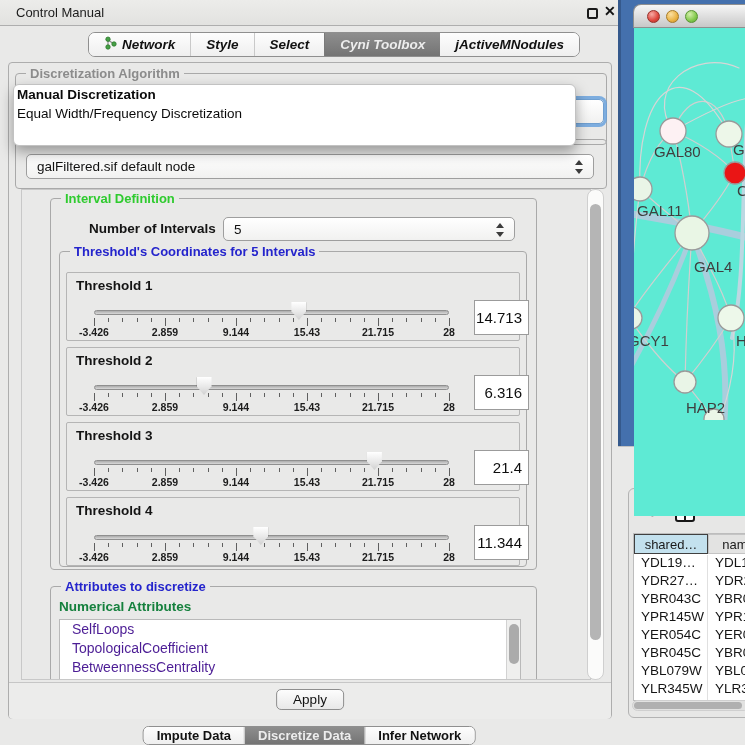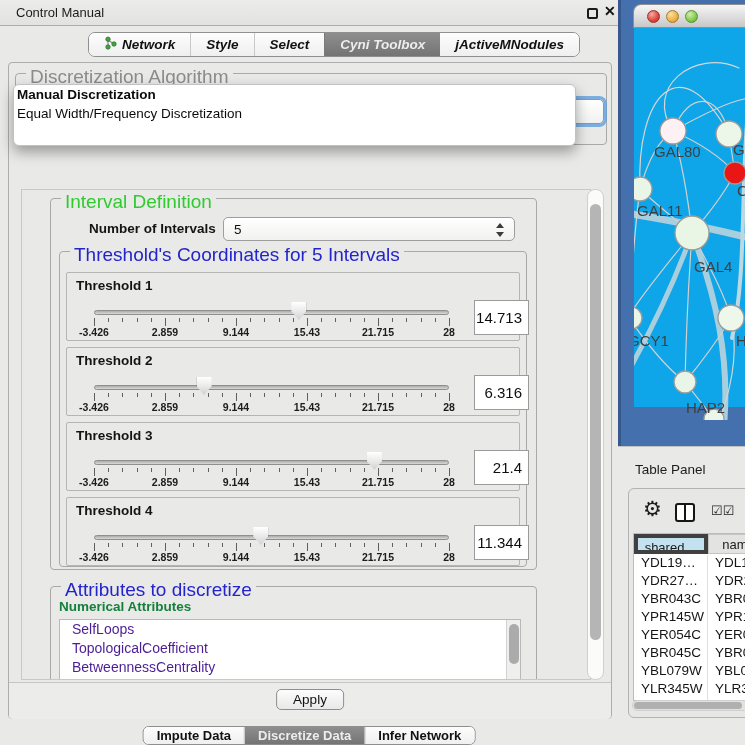--- a/index.html
+++ b/index.html
@@ -14,21 +14,21 @@
   .close-ic{position:absolute;left:604px;top:3px;font-size:14px;font-weight:bold;color:#111;}
 
   .tabbar{position:absolute;left:88px;top:32px;height:25px;display:flex;border:1px solid #8f8f8f;border-radius:7px;background:#fff;overflow:hidden;font-style:italic;}
   .tab{display:flex;align-items:center;gap:5px;padding:0 15px;font-size:13.5px;font-weight:600;color:#111;background:linear-gradient(#fdfdfd,#efefef);border-left:1px solid #c9c9c9;white-space:nowrap;}
   .tab:first-child{border-left:none;}
   .tab.sel{background:linear-gradient(#8e8e8e,#747474);color:#ededed;border-left-color:#7a7a7a;}
   .tab.sel + .tab{border-left:none;}
 
   .outer-panel{position:absolute;left:8px;top:62px;width:604px;height:657px;border:1px solid #adadad;border-radius:4px;background:#e9e9e8;}
   .group{position:absolute;border:1px solid #a9a9a9;border-radius:4px;}
-  .legend{position:absolute;top:-8px;left:10px;background:#e9e9e8;padding:0 4px;font-size:19px;white-space:nowrap;}
+  .legend{position:absolute;top:-8px;left:10px;background:#e9e9e8;padding:0 4px;font-size:13px;white-space:nowrap;font-weight:bold;}
   .legend.gray{color:#8c8c8c;}
   .legend.green{color:#2fcb2f;}
   .legend.blue{color:#2424cc;}
   .legend.dark{color:#1c1c1c;}
 
   .combo{position:absolute;height:25px;border:1px solid #9e9e9e;border-radius:5px;background:linear-gradient(#ffffff,#f1f1f0);font-size:13.5px;color:#111;line-height:23px;padding-left:10px;}
   .combo .spin{position:absolute;right:9px;top:4px;width:9px;height:16px;}
   .spin i{position:absolute;left:0;width:0;height:0;border-left:4.5px solid transparent;border-right:4.5px solid transparent;}
   .spin .up{top:1px;border-bottom:5px solid #3c3c3c;}
   .spin .dn{bottom:1px;border-top:5px solid #3c3c3c;}
@@ -68,34 +68,34 @@
   .btab:first-child{border-left:none;}
   .btab.sel{background:linear-gradient(#8e8e8e,#747474);color:#ededed;}
 
   
   .netframe{position:absolute;left:618px;top:0;width:127px;height:446px;background:#4470ad;border-left:3px solid #35598c;}
   .mac-titlebar{position:absolute;left:633px;top:4px;width:112px;height:24px;background:linear-gradient(#f6f6f6,#c8c8c8);border:1px solid #8f8f8f;border-right:none;border-top-left-radius:8px;z-index:2;}
   .light{position:absolute;top:5px;width:13px;height:13px;border-radius:50%;}
   .light.red{left:13px;background:radial-gradient(circle at 35% 30%,#f7aba5,#dd453c 60%,#b23autop);background:radial-gradient(circle at 35% 30%,#f7aba5,#dd453c 60%,#b0352e);border:1px solid #97302a;}
   .light.yellow{left:32px;background:radial-gradient(circle at 35% 30%,#fbe0a2,#eab344 60%,#c88f2d);border:1px solid #a67a28;}
   .light.green{left:51px;background:radial-gradient(circle at 35% 30%,#d4efac,#82c94c 60%,#61a238;border:0);background:radial-gradient(circle at 35% 30%,#d4efac,#82c94c 60%,#61a238);border:1px solid #579332;}
-  .netcanvas{position:absolute;left:634px;top:28px;width:111px;height:379px;background:#0ea5e9;z-index:1;}
+  .netcanvas{position:absolute;left:634px;top:28px;width:111px;height:488px;background:#5eead4;z-index:1;}
 
   
   .tp-bar{position:absolute;left:618px;top:446px;width:127px;height:42px;background:#e9e9e8;border-top:1px solid #c2c2c2;}
   .tp-title{position:absolute;left:17px;top:15px;font-size:13.5px;color:#1c1c1c;}
   .tablewin{position:absolute;left:628px;top:488px;width:125px;height:230px;background:#e7e7e6;border:1px solid #b3b3b3;border-radius:6px 0 0 6px;}
   .gear{position:absolute;left:14px;top:8px;font-size:21px;color:#1d1d1d;}
   .colsic{position:absolute;left:46px;top:14px;width:20px;height:19px;border:2px solid #161616;border-radius:3px;background:#fff;}
   .colsic:before{content:"";position:absolute;left:7px;top:0;width:2px;height:15px;background:#161616;}
   .cbx{position:absolute;left:82px;top:14px;font-size:13px;color:#222;letter-spacing:0px;}
   .tp-list{position:absolute;left:4px;top:44px;width:120px;height:168px;background:#fff;border:1px solid #bdbdbd;border-right:none;overflow:hidden;}
   .tp-header{position:absolute;left:0;top:0;height:20px;width:200px;display:flex;}
   .hcell{height:20px;font-size:13px;text-align:center;line-height:19px;color:#1a1a1a;overflow:hidden;white-space:nowrap;}
-  .hcell.c1{width:74px;background:#c3e1ee;border:4px solid #404040;}
+  .hcell.c1{width:74px;background:#c3e1ee;border:1px solid #404040;}
   .hcell.c2{width:60px;background:#e3e3e2;border-top:1px solid #c4c4c4;border-bottom:1px solid #c4c4c4;border-left:1px solid #c4c4c4;}
   .tp-rows{position:absolute;left:0;top:21px;width:200px;}
   .trow{display:flex;height:18px;font-size:13.5px;color:#151515;}
   .trow .cc1{width:74px;padding-left:7px;overflow:hidden;white-space:nowrap;border-right:1px solid #e0e0e0;}
   .trow .cc2{width:60px;padding-left:7px;overflow:hidden;white-space:nowrap;}
   .hscroll{position:absolute;left:3px;top:211px;width:118px;height:11px;background:#e2e2e1;border:1px solid #cfcfcf;border-radius:6px;}
   .hscroll .thumb{position:absolute;left:1px;top:1px;width:108px;height:7px;background:#b0b0b0;border-radius:4px;}
 </style>
 </head>
 <body>
@@ -133,20 +133,30 @@
         </div>
       </div>
 
     <div class="outer-panel">
 
       <div class="group" style="left:6px;top:10px;width:592px;height:72px;">
         <span class="legend gray">Discretization Algorithm</span>
         <div class="combo focusring" style="left:10px;top:25px;width:578px;"></div>
       </div>
 
+      <div class="group" style="left:6px;top:76px;width:592px;height:50px;">
+        <span class="legend dark">Table Data</span>
+        <div class="combo" style="left:10px;top:14px;width:568px;">
+          <span>galFiltered.sif default node</span>
+          <span class="spin">
+              <i class="up"></i>
+              <i class="dn"></i>
+            </span>
+        </div>
+      </div>
 
       <div class="viewport">
 
         <div class="group" style="left:28px;top:8px;width:487px;height:372px;">
           <span class="legend green">Interval Definition</span>
           <span style="position:absolute;left:38px;top:22px;font-size:13.5px;font-weight:bold;color:#141414;">Number of Intervals</span>
           <div class="combo" style="left:172px;top:18px;width:292px;height:24px;">
             <span>5</span>
             <span class="spin">
                 <i class="up"></i>

